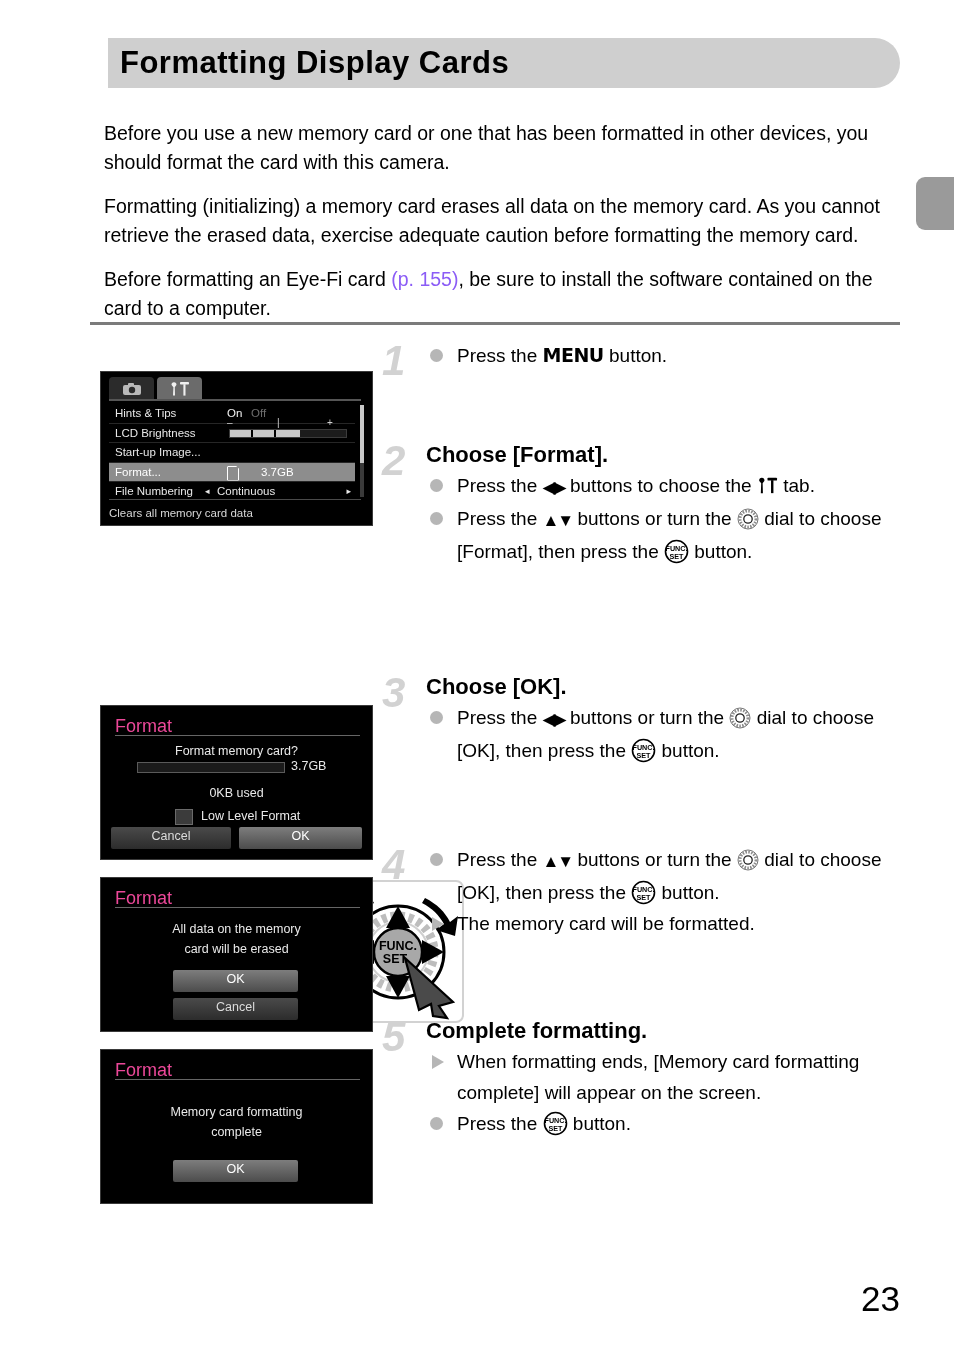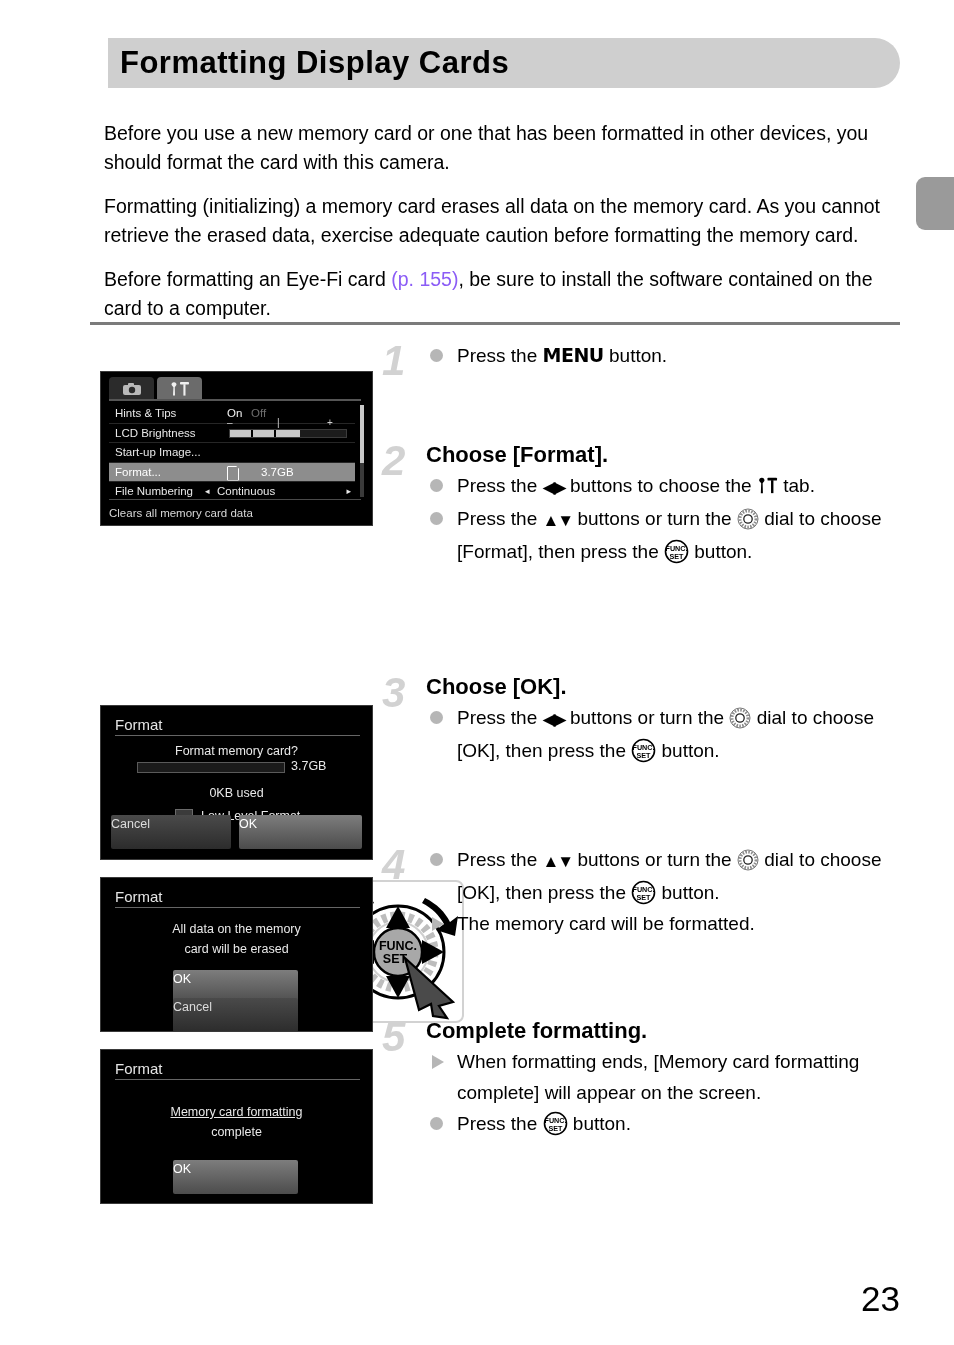--- a/index.html
+++ b/index.html
@@ -143,25 +143,25 @@
     position: absolute; left: 8px; bottom: 25px; width: 252px;
     height: 1px; background: #4a4a4a;
   }
   .scrollbar {
     position: absolute; right: 8px; top: 33px; width: 4px; height: 92px;
     background: #3a3a3a;
   }
   .scrollthumb { position: absolute; left: 0; top: 0; width: 4px; height: 58px; background: #c8c8c8; }
 
   
-  .dlg-title { position: absolute; left: 14px; top: 10px; font-size: 15px; color: #e5e5e5; }
+  .dlg-title { position: absolute; left: 14px; top: 10px; font-size: 18px; color: #ec4899; }
   .dlg-rule { position: absolute; left: 14px; top: 29px; width: 245px; height: 1px; background: #666; }
   .dlg-body { position: absolute; left: 0; right: 0; text-align: center; color: #e9e9e9; font-size: 12.5px; line-height: 19px; }
   .dlg-btn {
-    position: absolute; height: 34px; line-height: 19px; text-align: left;
+    position: absolute; height: 22px; line-height: 19px; text-align: center;
     font-size: 12.5px; color: #ffffff;
     background: linear-gradient(to bottom,#7d7d7d,#4c4c4c);
     border-radius: 2px;
   }
   .dlg-btn.dark { background: linear-gradient(to bottom,#4a4a4a,#2c2c2c); color: #dcdcdc; }
   .gauge {
     position: absolute; left: 36px; top: 56px; width: 148px; height: 11px;
     background: #1b1b1b; border: 1px solid #5a5a5a; box-sizing: border-box;
   }
   .gauge-cap { position: absolute; left: 190px; top: 53px; font-size: 12.5px; color: #e9e9e9; }
@@ -369,21 +369,21 @@
     <div class="dlg-rule"></div>
     <div class="dlg-body" style="top:42px;">All data on the memory</div>
     <div class="dlg-body" style="top:62px;">card will be erased</div>
     <div class="dlg-btn" style="left:72px; top:92px; width:125px;">OK</div>
     <div class="dlg-btn dark" style="left:72px; top:120px; width:125px;">Cancel</div>
   </div>
 
   <div class="lcd" style="position:absolute; left:0; top:678px;">
     <div class="dlg-title">Format</div>
     <div class="dlg-rule"></div>
-    <div class="dlg-body" style="top:53px;text-decoration:underline;">Memory card formatting</div>
+    <div class="dlg-body" style="top:53px;">Memory card formatting</div>
     <div class="dlg-body" style="top:73px;">complete</div>
     <div class="dlg-btn" style="left:72px; top:110px; width:125px;">OK</div>
   </div>
 
 </div>
 
 <div class="steps">
     <div class="step" style="position: absolute; top: 0px; left: 0px; width: 520px;">
       <div class="step-num">1</div>
       <div class="bullets">

